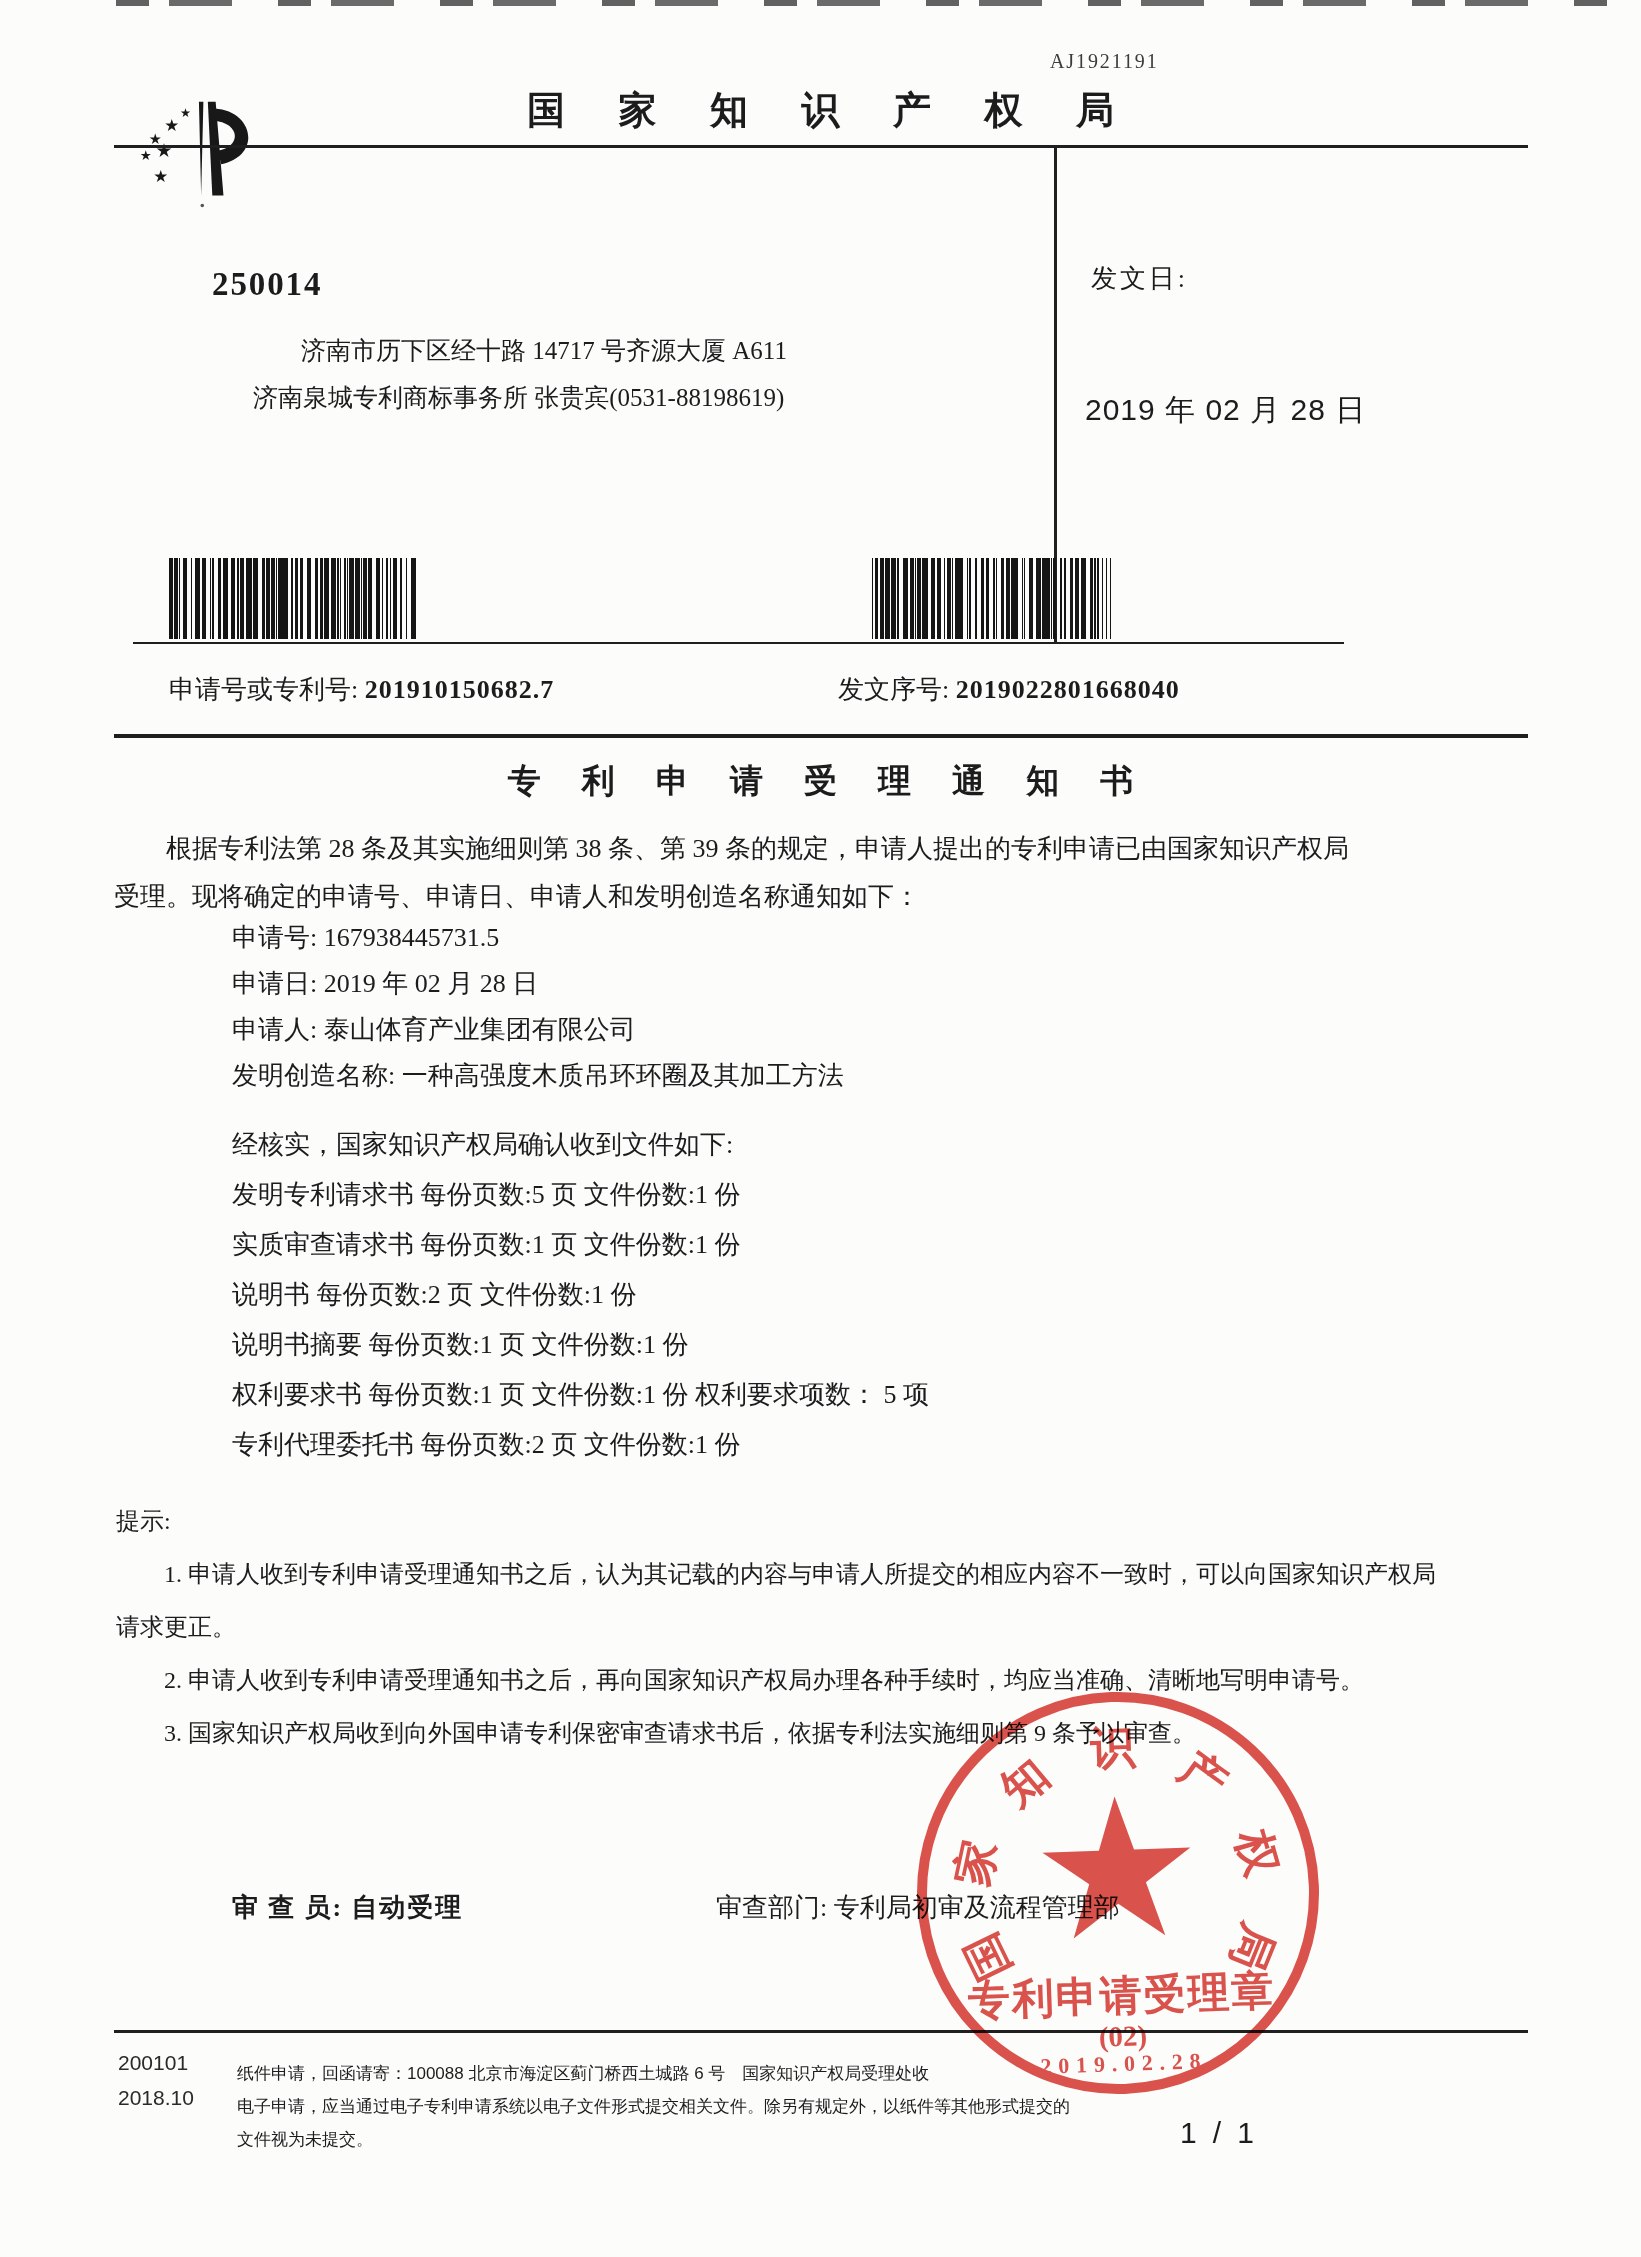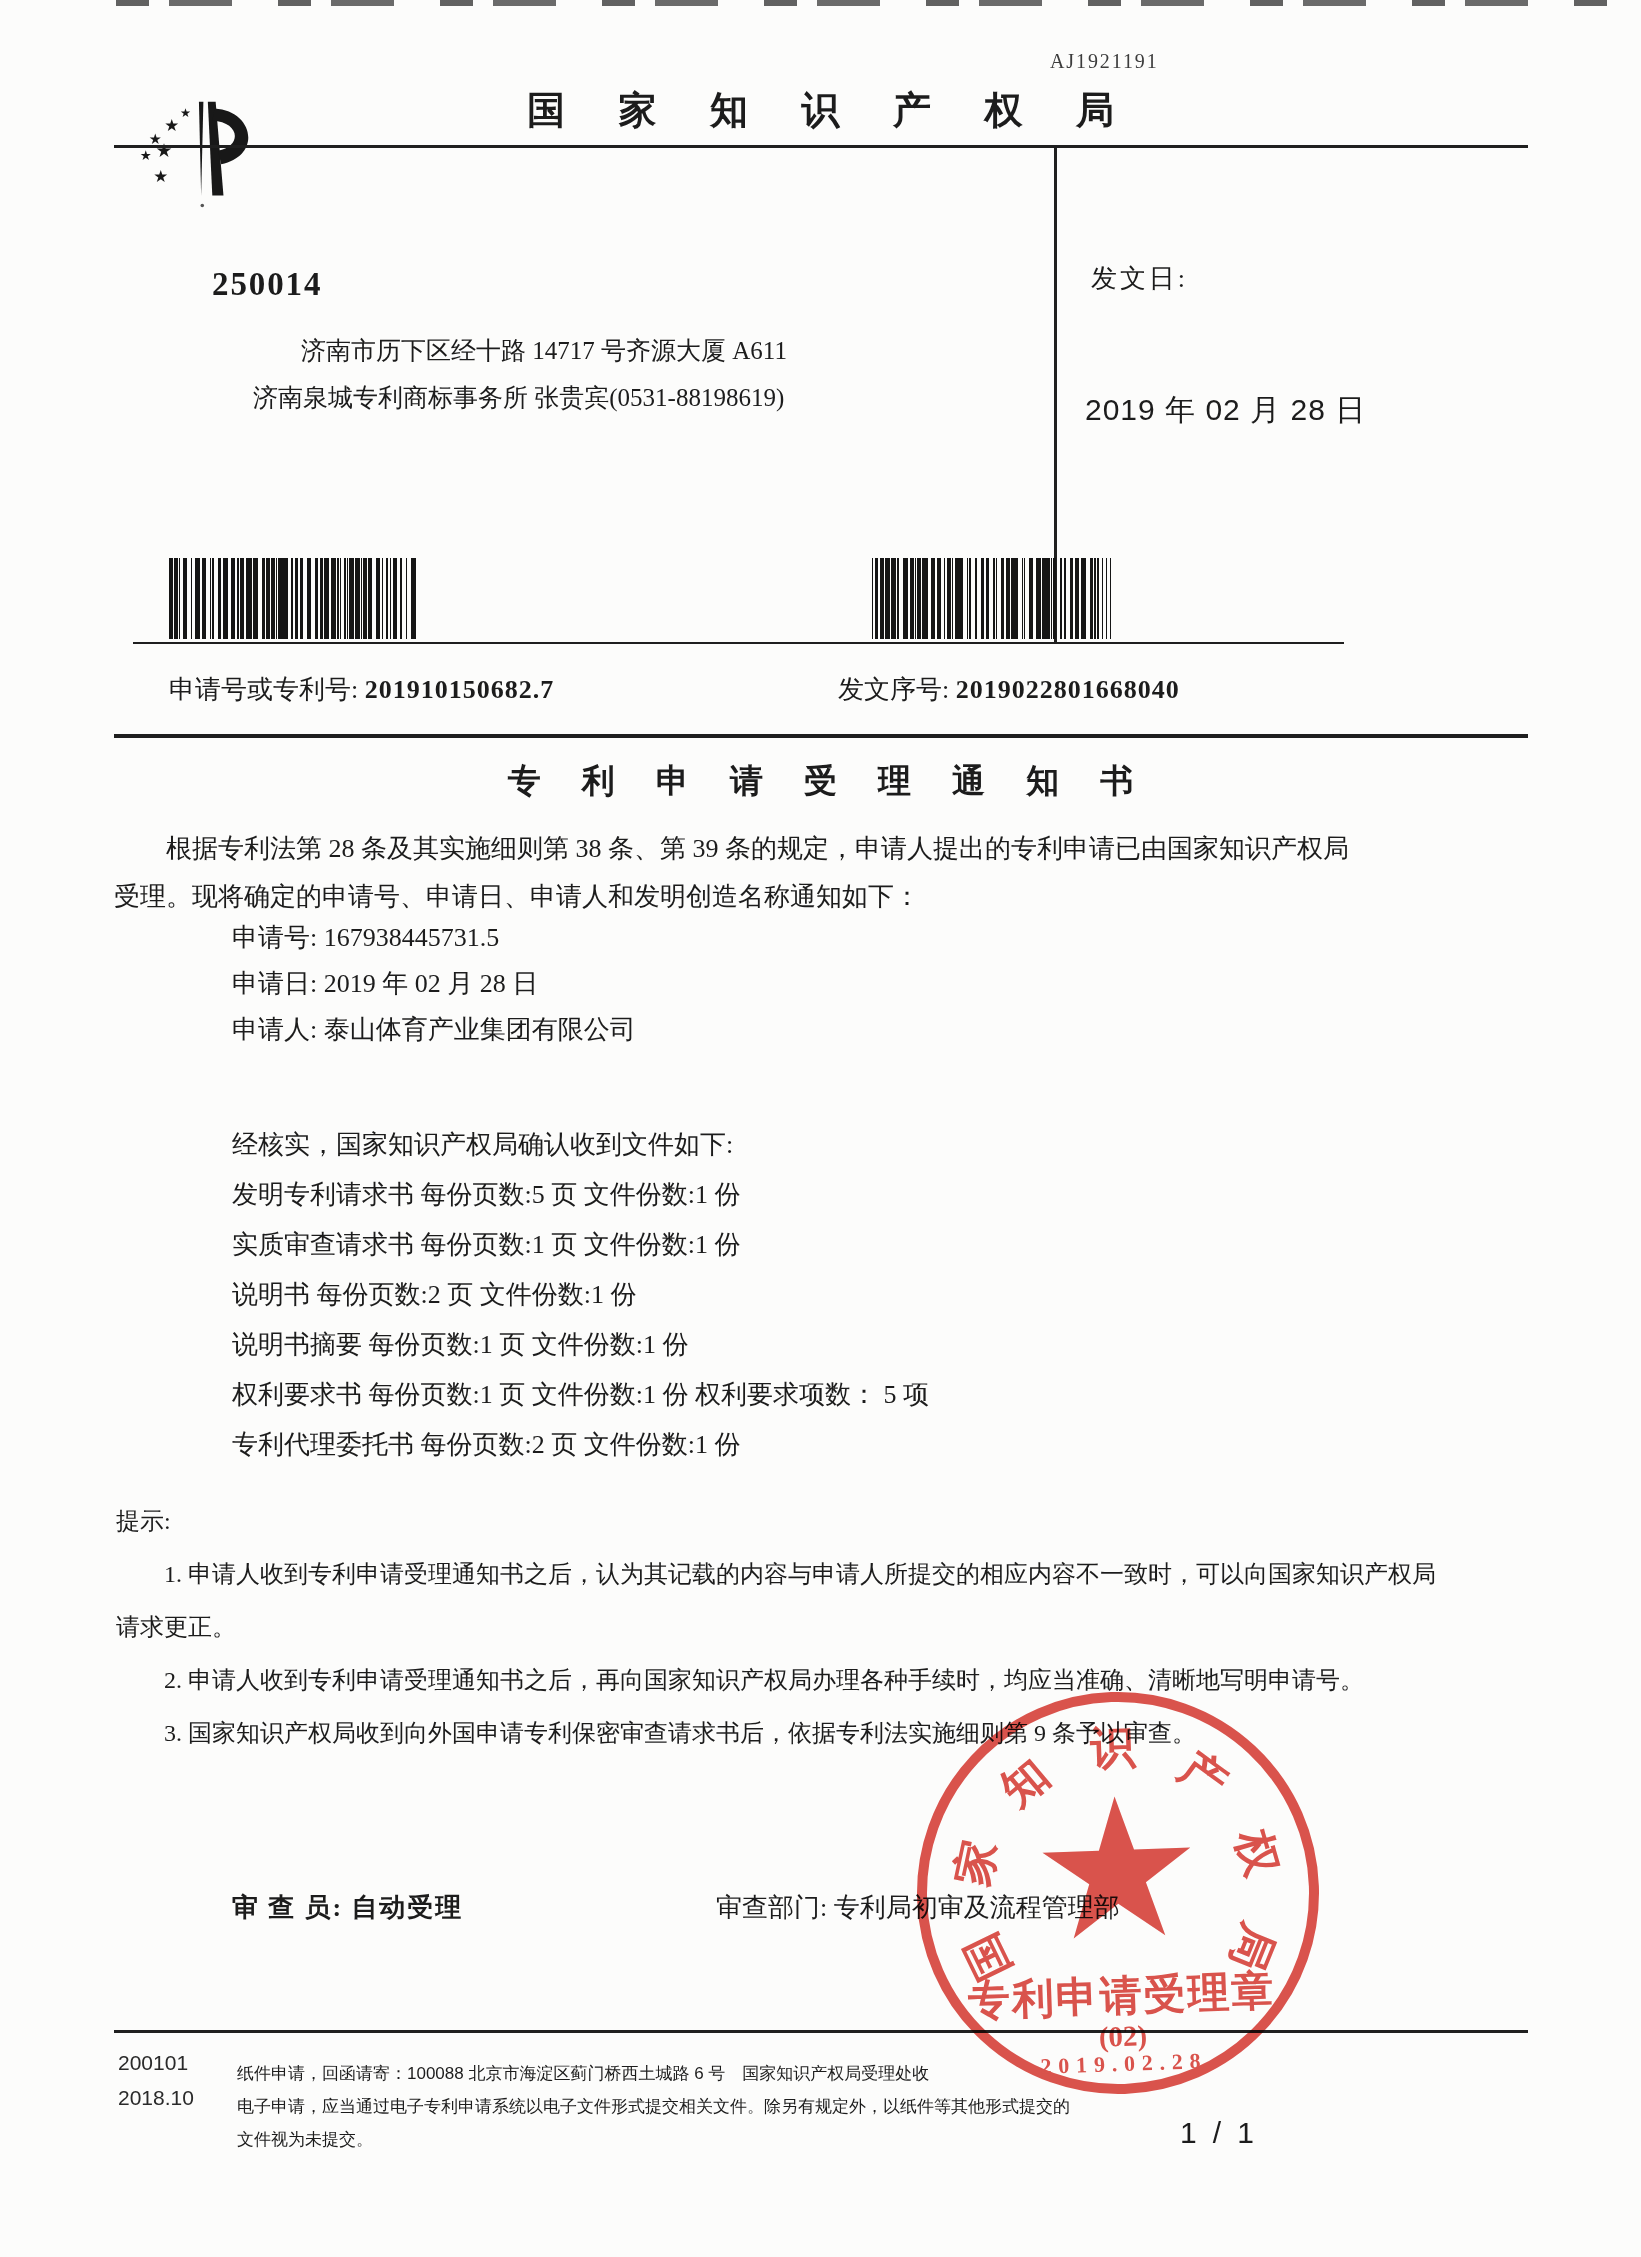--- a/index.html
+++ b/index.html
@@ -345,20 +345,21 @@
 
   <div class="abs para">
     <div class="indent">根据专利法第 28 条及其实施细则第 38 条、第 39 条的规定，申请人提出的专利申请已由国家知识产权局</div>
     <div>受理。现将确定的申请号、申请日、申请人和发明创造名称通知如下：</div>
   </div>
 
   <div class="abs details">
     <div>申请号: 167938445731.5</div>
     <div>申请日: 2019 年 02 月 28 日</div>
     <div>申请人: 泰山体育产业集团有限公司</div>
+    <div>发明创造名称: 一种高强度木质吊环环圈及其加工方法</div>
   </div>
 
   <div class="abs docs">
     <div>经核实，国家知识产权局确认收到文件如下:</div>
     <div>发明专利请求书 每份页数:5 页 文件份数:1 份</div>
     <div>实质审查请求书 每份页数:1 页 文件份数:1 份</div>
     <div>说明书 每份页数:2 页 文件份数:1 份</div>
     <div>说明书摘要 每份页数:1 页 文件份数:1 份</div>
     <div>权利要求书 每份页数:1 页 文件份数:1 份 权利要求项数： 5 项</div>
     <div>专利代理委托书 每份页数:2 页 文件份数:1 份</div>

